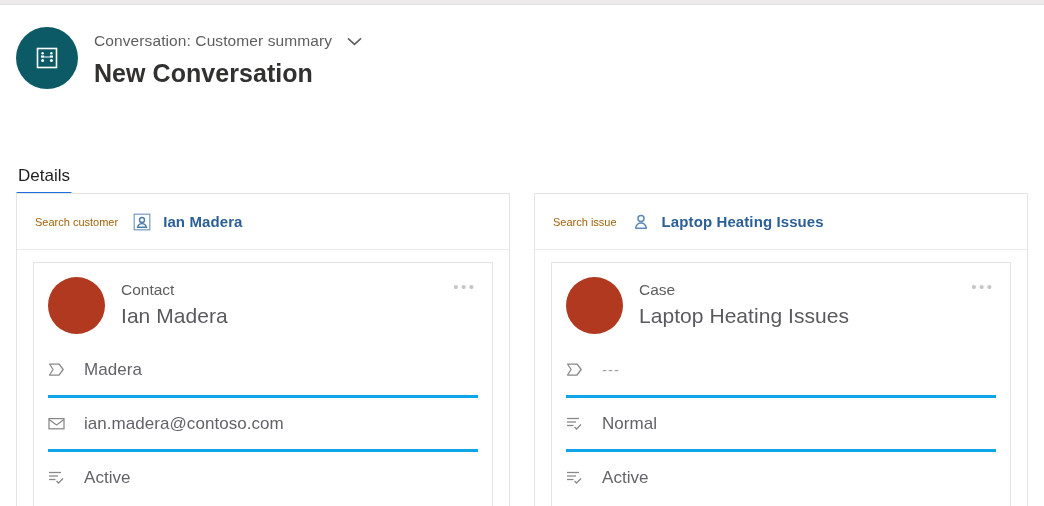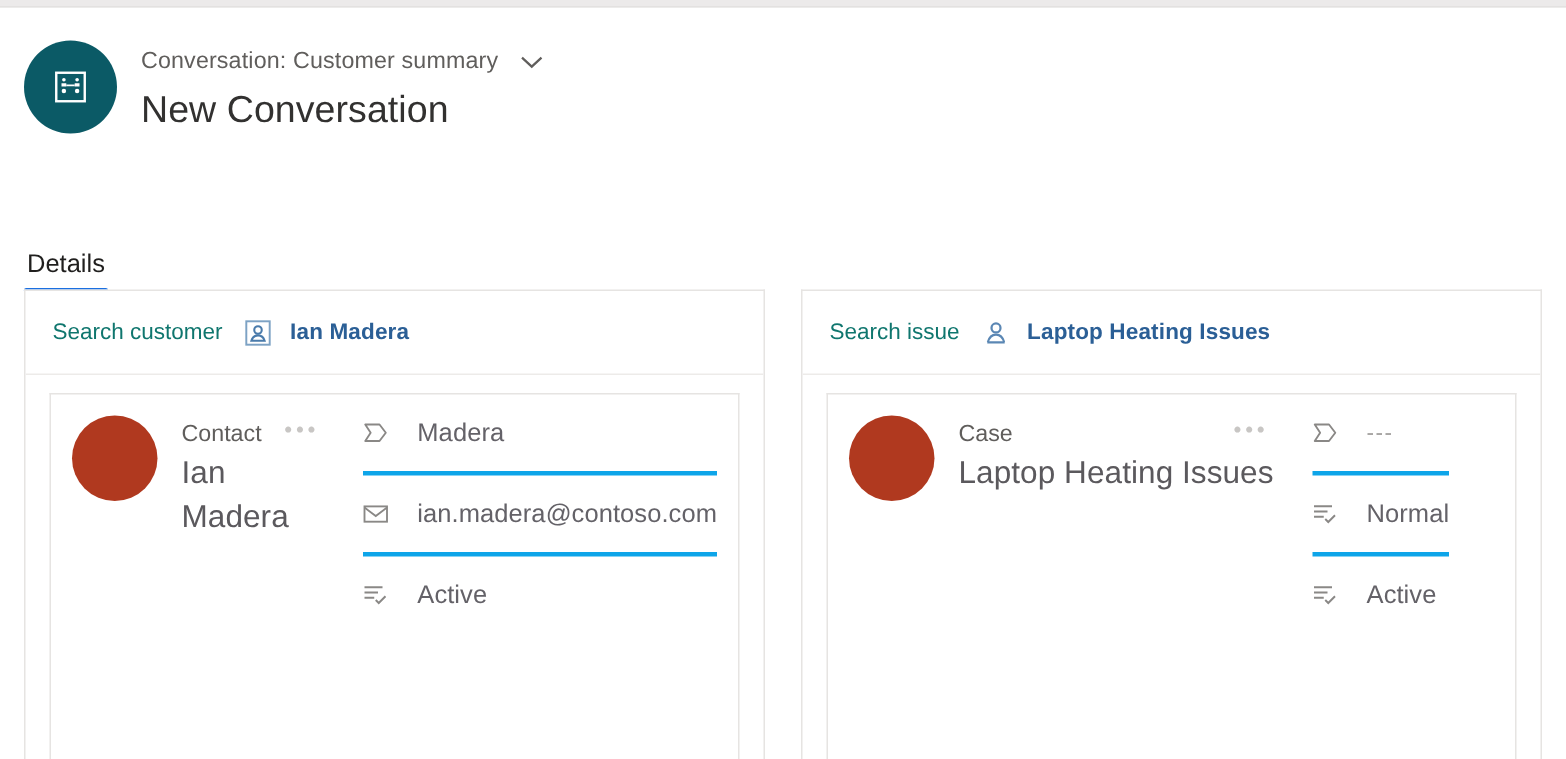--- a/index.html
+++ b/index.html
@@ -67,21 +67,21 @@
     display: flex;
     align-items: center;
     justify-content: center;
     cursor: pointer;
   }
   .page-title {
     font-size: 25px;
     color: #323130;
     margin-top: 7px;
     letter-spacing: 0.05px;
-    font-weight: 400;
+    font-weight: 700;
   }
 
   
   .tab-strip {
     position: absolute;
     top: 138px;
     left: 16px;
     display: flex;
     margin-top: 28px;
   }
@@ -123,22 +123,22 @@
   }
   .search-row {
     height: 55px;
     display: flex;
     align-items: center;
     padding: 0 18px;
     border-bottom: 1px solid #edebe9;
     flex: 0 0 auto;
   }
   .search-label {
-    font-size: 15px;
-    color: #0f766e;
+    font-size: 11px;
+    color: #a16207;
   }
   .lookup-chip {
     display: flex;
     align-items: center;
     margin-left: 14px;
     cursor: pointer;
   }
   .lookup-icon {
     width: 20px;
     height: 20px;
@@ -155,21 +155,21 @@
     letter-spacing: 0.1px;
   }
 
   
   .inner-card {
     margin: 12px 16px 0 16px;
     border: 1px solid #e6e4e2;
     border-bottom: none;
     flex: 1 1 auto;
     display: flex;
-    flex-direction: row;
+    flex-direction: column;
     overflow: hidden;
   }
   .record-head {
     display: flex;
     align-items: flex-start;
     padding: 14px 12px 10px 14px;
     position: relative;
   }
   .record-avatar {
     width: 57px;

